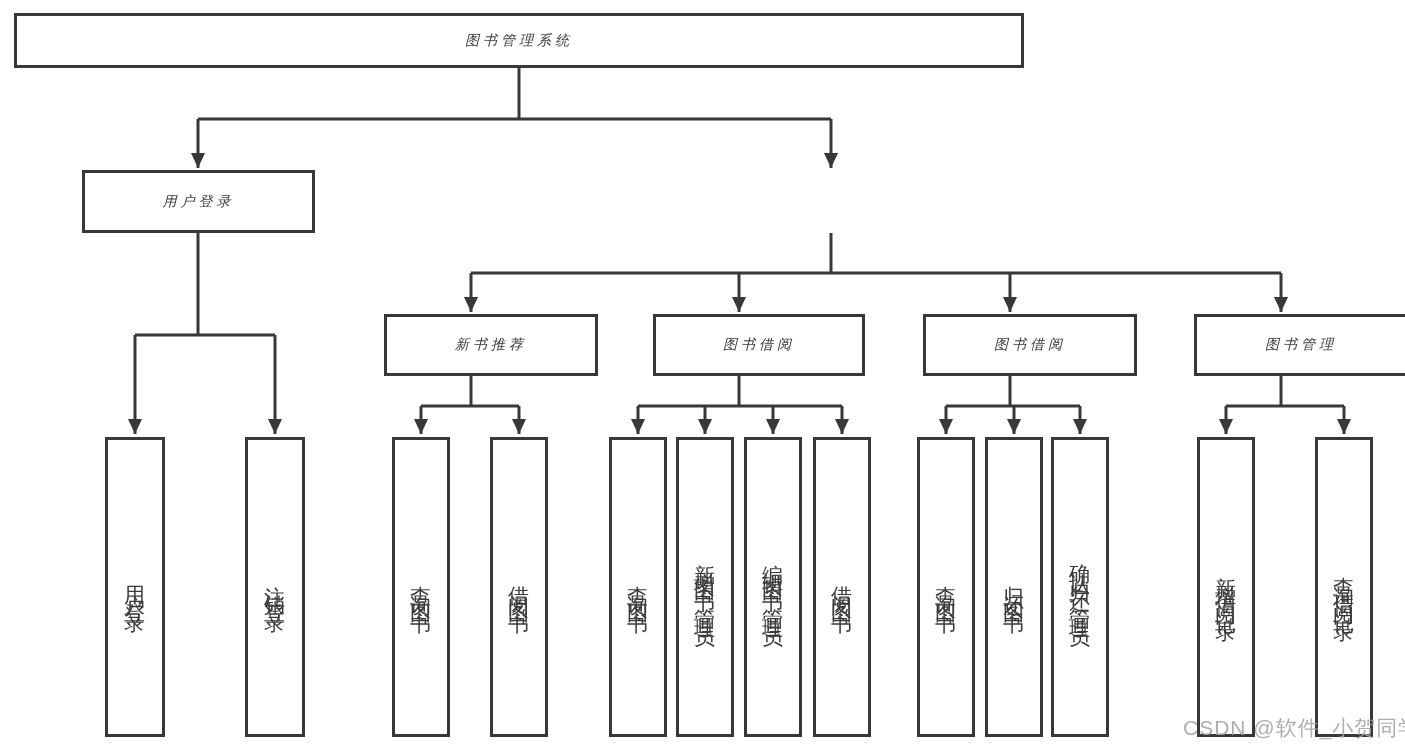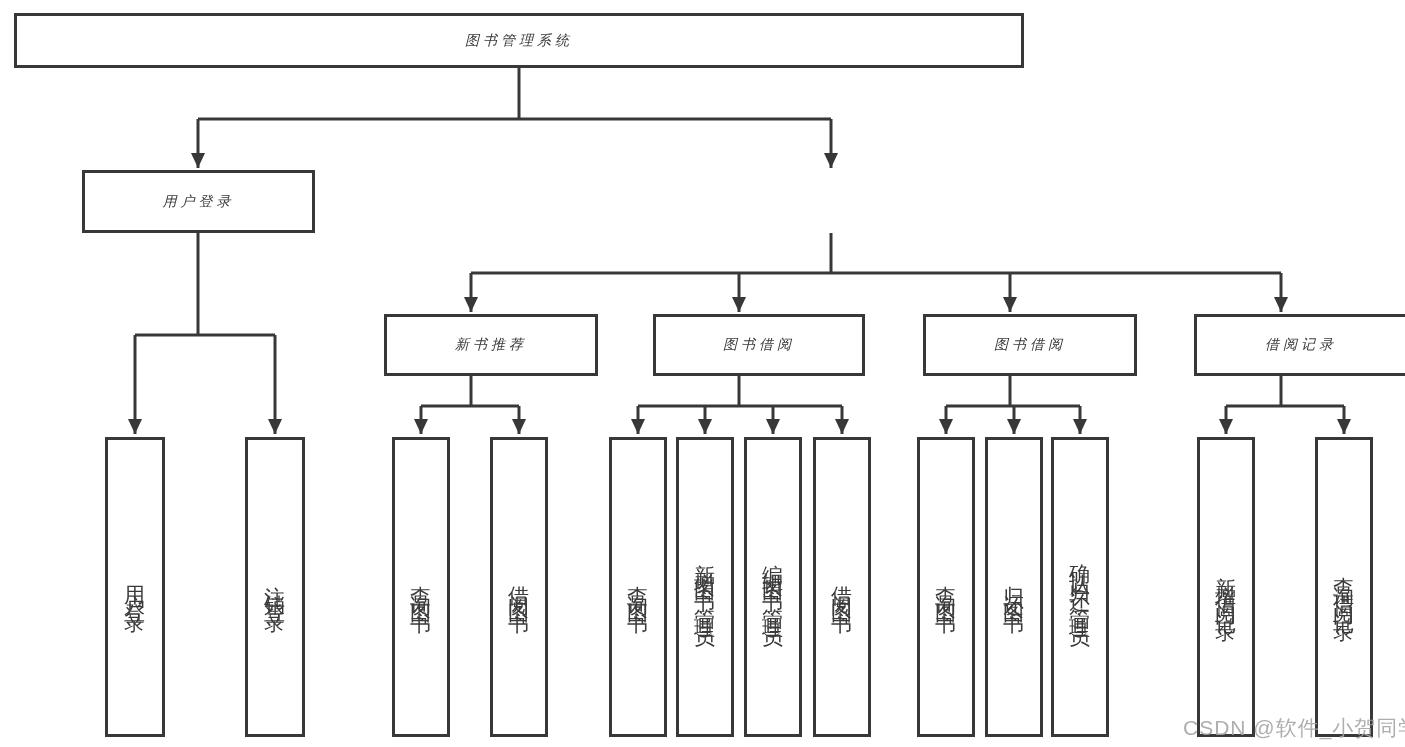--- a/index.html
+++ b/index.html
@@ -156,21 +156,21 @@
   <div class="node hbox l3" id="node-sec-0">
     <span>新书推荐</span>
   </div>
   <div class="node hbox l3" id="node-sec-1">
     <span>图书借阅</span>
   </div>
   <div class="node hbox l3" id="node-sec-2">
     <span>图书借阅</span>
   </div>
   <div class="node hbox l3" id="node-sec-3">
-    <span>借阅记录</span>
+    <span>图书管理</span>
   </div>
 
   <div class="node vbox" id="leaf-a0">
     <span>用户登录</span>
   </div>
   <div class="node vbox" id="leaf-a1">
     <span>注销登录</span>
   </div>
 
   <div class="node vbox" id="leaf-b0">

